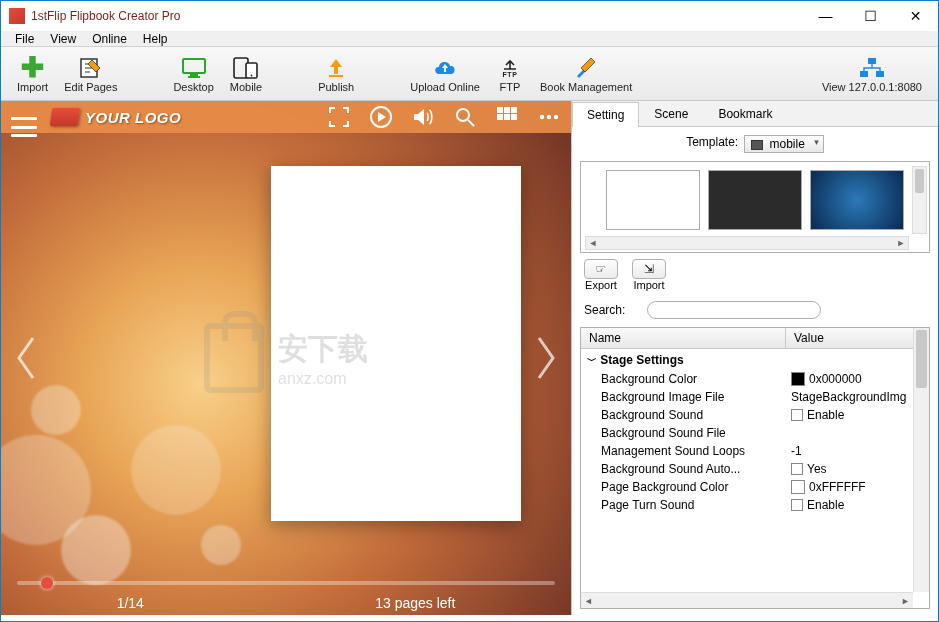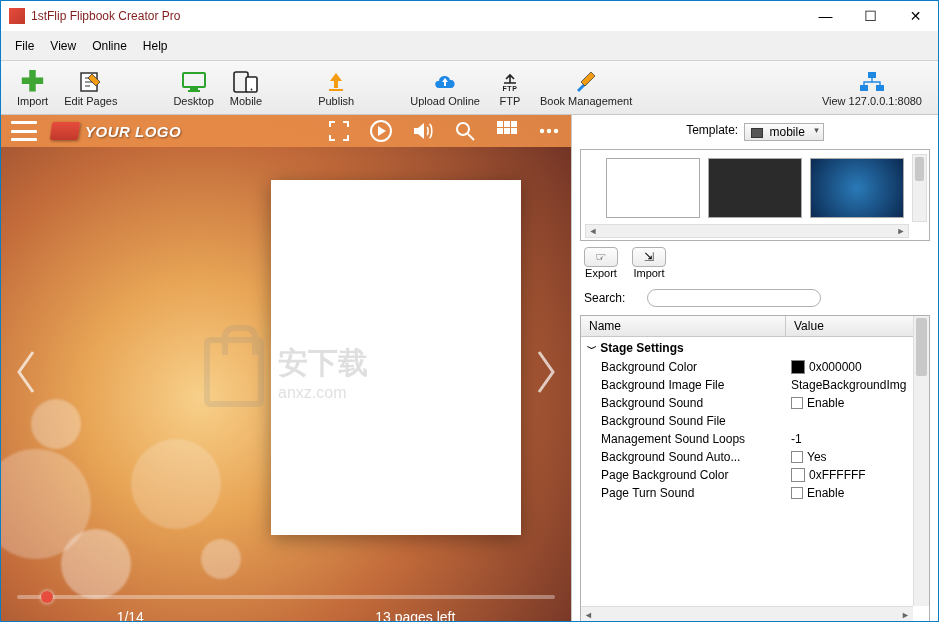--- a/index.html
+++ b/index.html
@@ -4,32 +4,32 @@
 <style>
 * { margin: 0; padding: 0; box-sizing: border-box; font-family: "Segoe UI", Tahoma, sans-serif; }
 body { width: 939px; height: 622px; background: #fff; border: 1px solid #0a7dc4; overflow: hidden; }
 
 .titlebar { height: 30px; display: flex; align-items: center; padding: 0 0 0 8px; background: #fff; }
 .titlebar .app-icon { width: 16px; height: 16px; background: linear-gradient(135deg,#e74c3c,#c0392b); margin-right: 6px; }
 .titlebar .title { font-size: 12px; color: #7f1d1d; flex: 1; }
 .titlebar .win-controls { display: flex; }
 .titlebar .win-btn { width: 45px; height: 30px; display: flex; align-items: center; justify-content: center; cursor: pointer; font-size: 14px; }
 
-.menubar { height: 30px; display: flex; align-items: center; padding: 0 6px; background: #f0f0f0; border-bottom: 1px solid #d0d0d0; }
+.menubar { height: 16px; display: flex; align-items: center; padding: 0 6px; background: #f0f0f0; border-bottom: 1px solid #d0d0d0; }
 .menubar .menu-item { padding: 2px 8px; font-size: 12px; cursor: pointer; }
 
 .toolbar { height: 54px; display: flex; align-items: center; padding: 2px 8px; background: linear-gradient(#f8f8f8,#eaeaea); border-bottom: 1px solid #c8c8c8; }
 .tool-btn { display: flex; flex-direction: column; align-items: center; justify-content: center; padding: 2px 8px; cursor: pointer; font-size: 11px; color: #222; height: 50px; }
 .tool-btn .ico { width: 28px; height: 26px; display: flex; align-items: center; justify-content: center; font-size: 22px; }
 .tool-sep { flex: 0 0 auto; width: 40px; }
 .tool-spacer { flex: 1; }
 
 .main { display: flex; height: calc(622px - 30px - 22px - 54px - 2px); }
 .preview { width: 570px; position: relative; background: radial-gradient(circle at 35% 55%, #f8d08a 0%, #e8a556 25%, #c26a3a 55%, #6b2f24 100%); overflow: hidden; }
-.preview-top { position: absolute; top: 0; left: 0; right: 0; height: 32px; background: rgba(233,141,72,0.9); display: flex; align-items: center; padding: 16px 10px; gap: 14px; }
+.preview-top { position: absolute; top: 0; left: 0; right: 0; height: 32px; background: rgba(233,141,72,0.9); display: flex; padding: 16px 10px; gap: 14px; }
 .hamburger { width: 26px; height: 20px; display: flex; flex-direction: column; justify-content: space-between; cursor: pointer; }
 .hamburger span { height: 3px; background: #fff; border-radius: 1px; }
 .logo-badge { display: flex; align-items: center; gap: 6px; font-weight: bold; font-style: italic; color: #fff; font-size: 15px; letter-spacing: 0.5px; text-shadow: 1px 1px 2px rgba(0,0,0,0.4); }
 .logo-book { width: 28px; height: 18px; background: linear-gradient(#e74c3c,#c0392b); border-radius: 2px; transform: skewX(-8deg); box-shadow: 1px 1px 3px rgba(0,0,0,0.4); }
 .preview-icons { margin-left: auto; display: flex; gap: 18px; align-items: center; }
 .pv-icon { width: 24px; height: 24px; display: flex; align-items: center; justify-content: center; color: #fff; cursor: pointer; }
 
 .bokeh { position: absolute; border-radius: 50%; background: rgba(255,255,255,0.25); filter: blur(1px); }
 .page-sheet { position: absolute; top: 65px; left: 270px; width: 250px; height: 355px; background: #fff; box-shadow: 0 4px 18px rgba(0,0,0,0.35); }
 .nav-arrow { position: absolute; top: 50%; transform: translateY(-50%); width: 30px; height: 60px; cursor: pointer; }
@@ -276,20 +276,25 @@
     <div class="progress-bar">
         <div class="knob"></div>
       </div>
     <div class="preview-status">
       <span>1/14</span>
       <span>13 pages left</span>
     </div>
   </div>
 
   <div class="side">
+    <div class="tabs">
+      <div class="tab active">Setting</div>
+      <div class="tab">Scene</div>
+      <div class="tab">Bookmark</div>
+    </div>
 
     <div class="template-row">
       <span>Template:</span>
       <div class="template-select">
         <span style="display:inline-block;width:12px;height:10px;background:#555;border:1px solid #333;margin-right:3px;vertical-align:middle;"></span>
         <span>mobile</span>
       </div>
     </div>
 
     <div class="thumbs-wrap">

